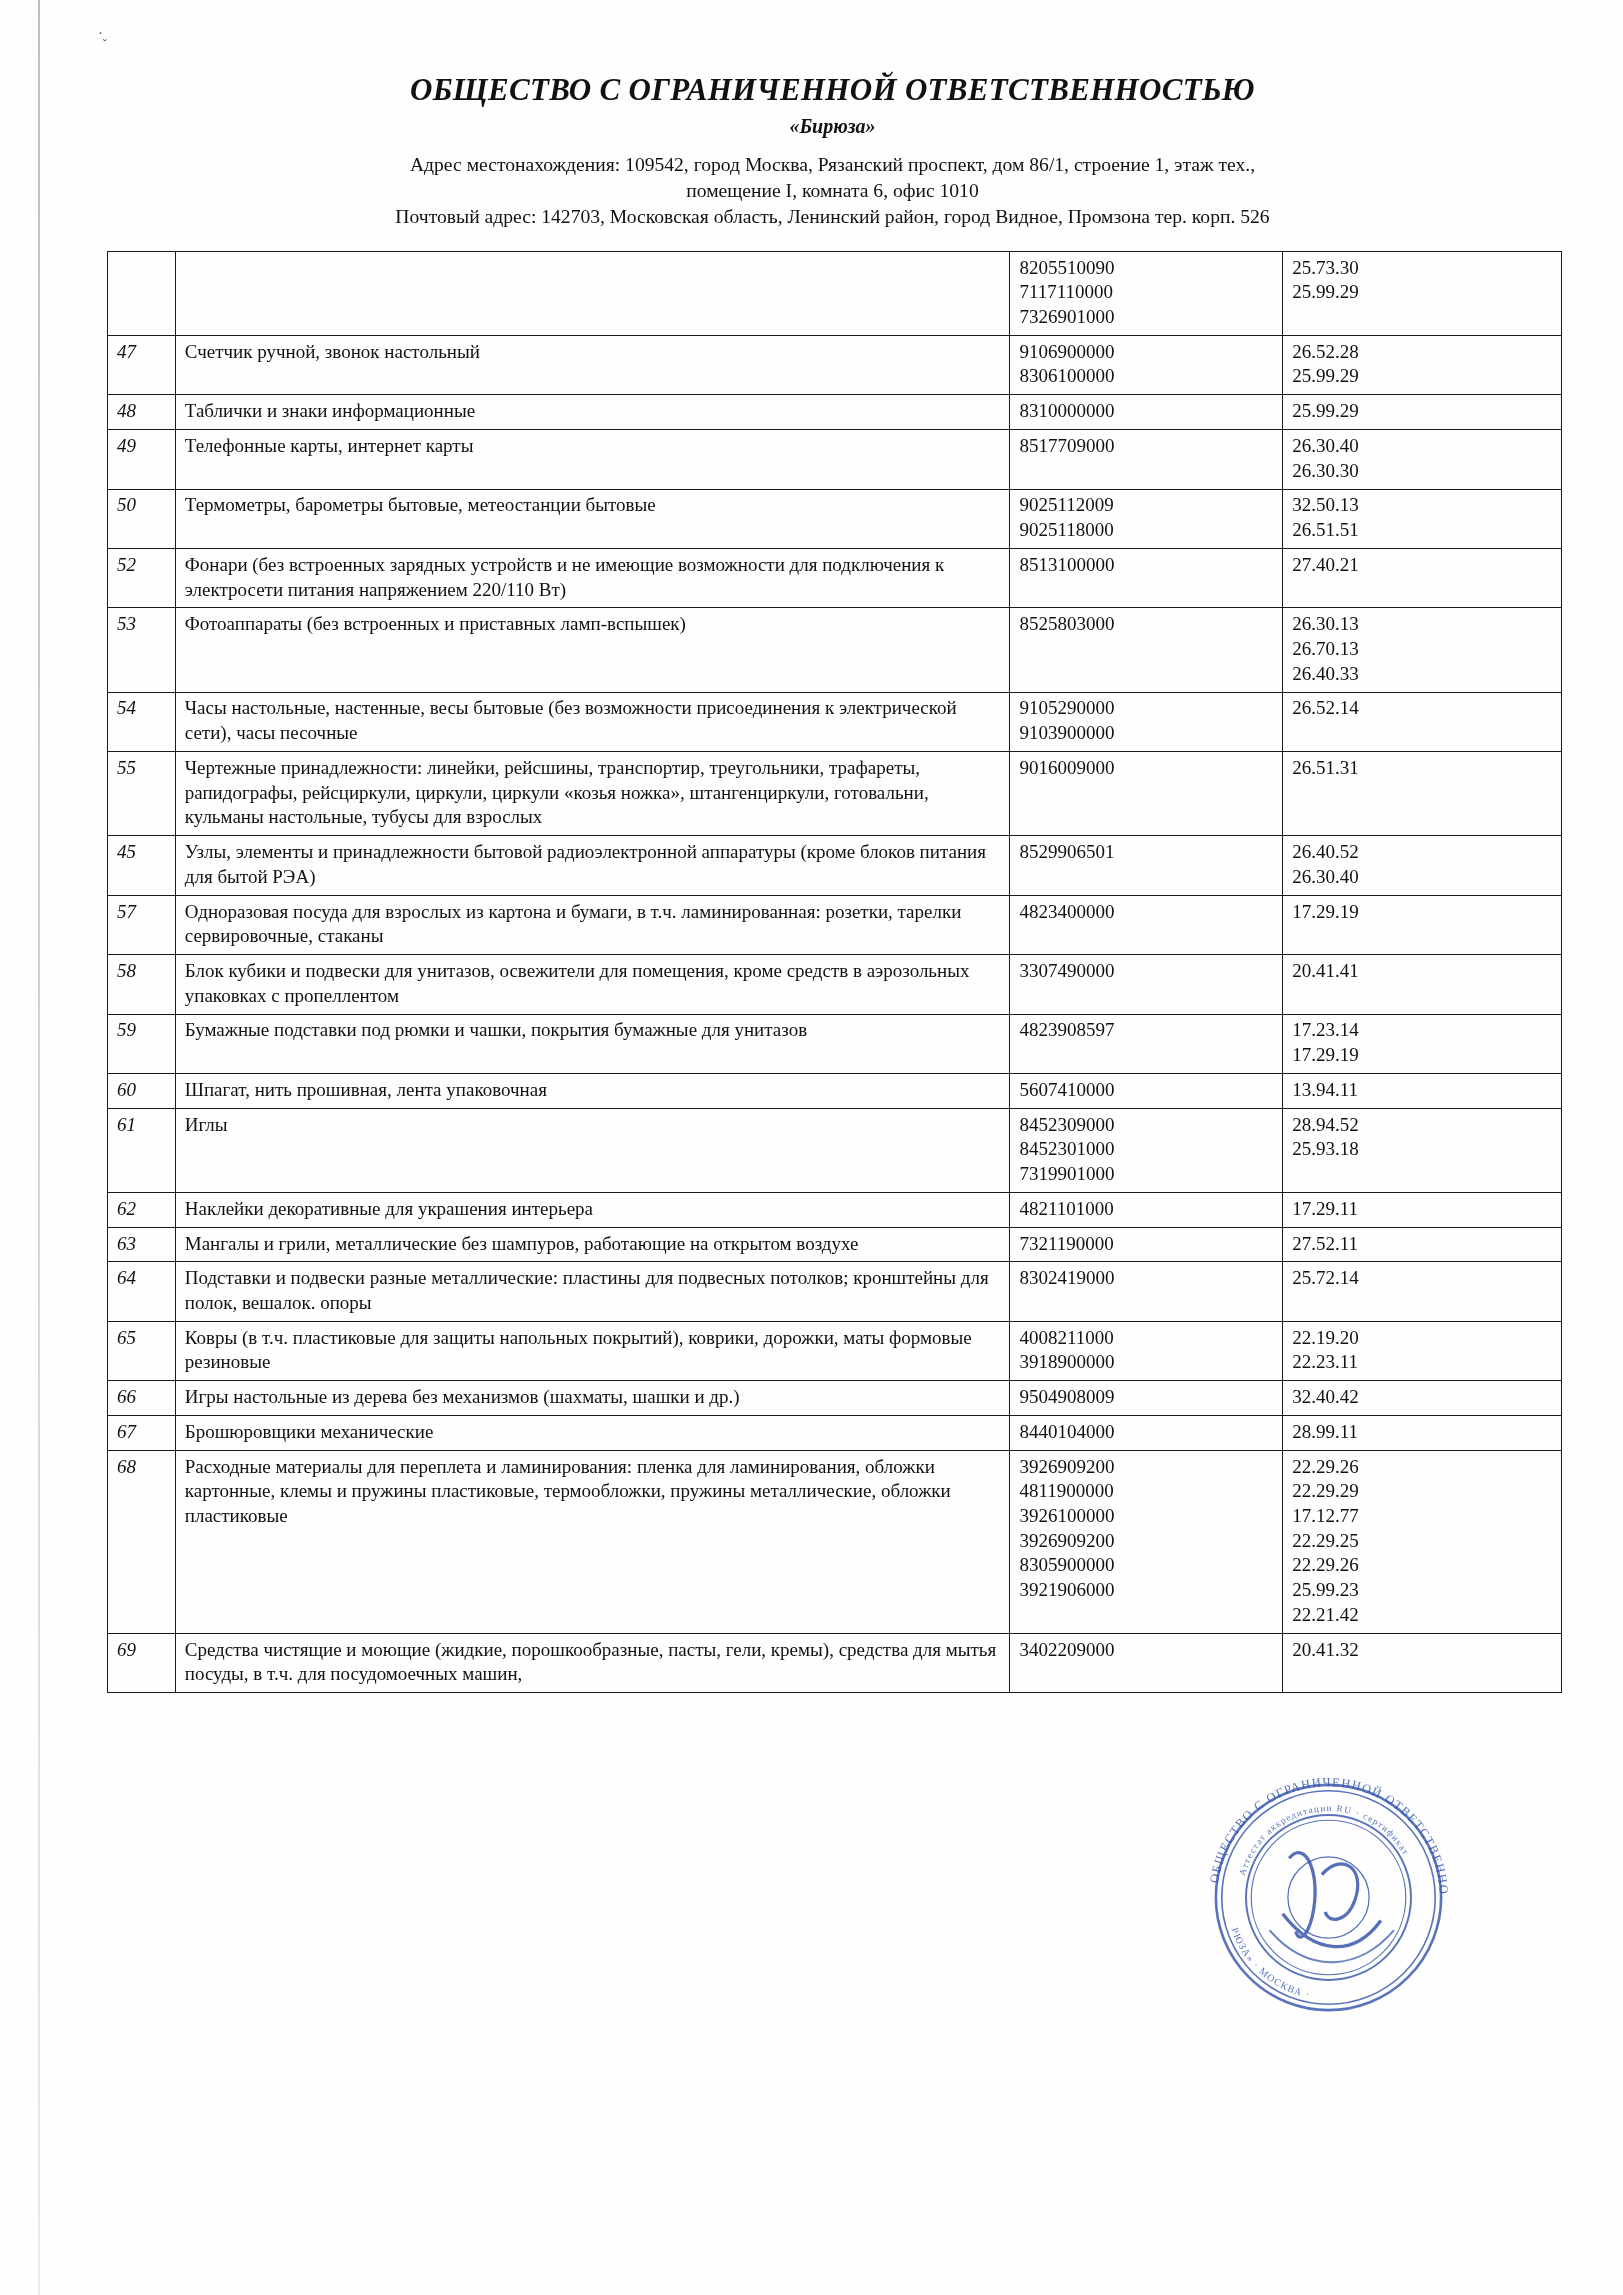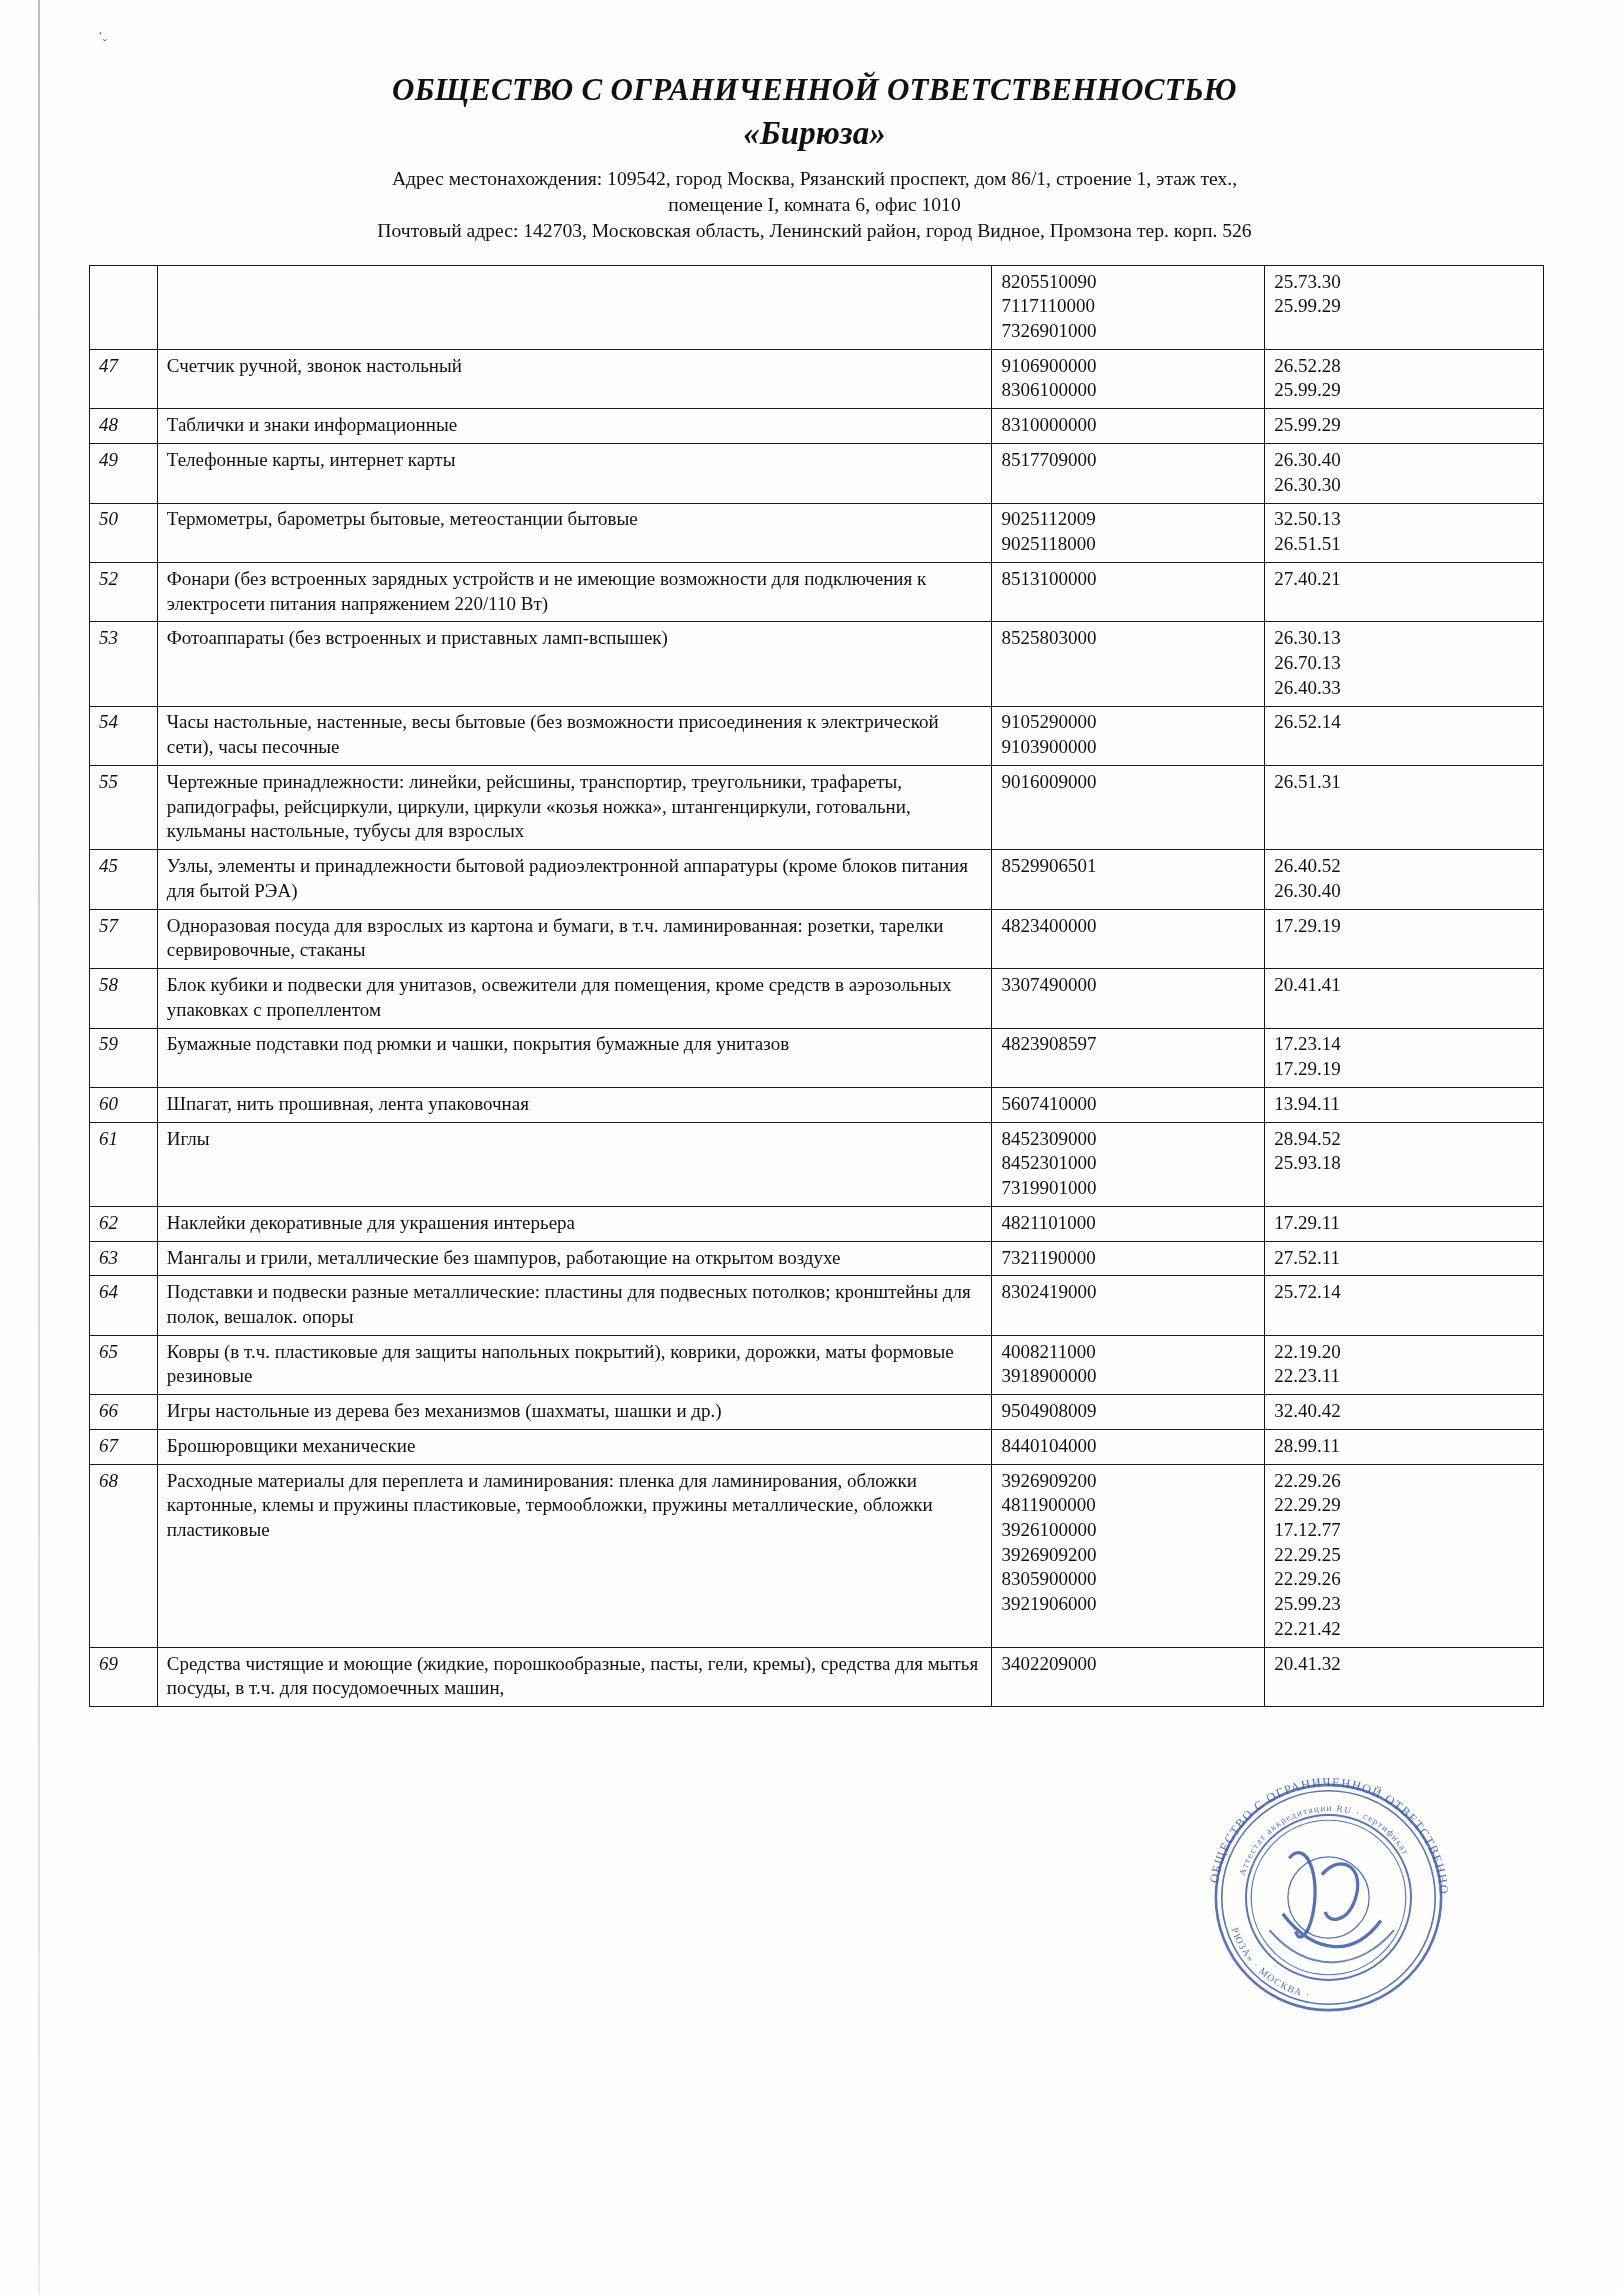--- a/index.html
+++ b/index.html
@@ -17,39 +17,39 @@
   }
   .page {
     position: absolute;
     top: 0; left: 0;
     width: 1623px;
     height: 2295px;
     background: #fefefe;
   }
   .content {
     position: absolute;
-    left: 85px;
+    left: 103px;
     top: 59px;
     width: 1459px;
   }
   .org-title {
     text-align: center;
     font-weight: bold;
     font-style: italic;
     font-size: 31px;
     letter-spacing: 0.3px;
     line-height: 1.25;
     margin: 0;
     padding-top: 11.8px;
   }
   .org-subtitle {
     text-align: center;
     font-weight: bold;
     font-style: italic;
-    font-size: 33px;
+    font-size: 20px;
     margin: 0;
     padding-top: 5.2px;
   }
   .addr-block {
     text-align: center;
     font-size: 19.6px;
     line-height: 1.32;
     margin-top: 14.4px;
   }
   .addr-line { margin: 0; }

